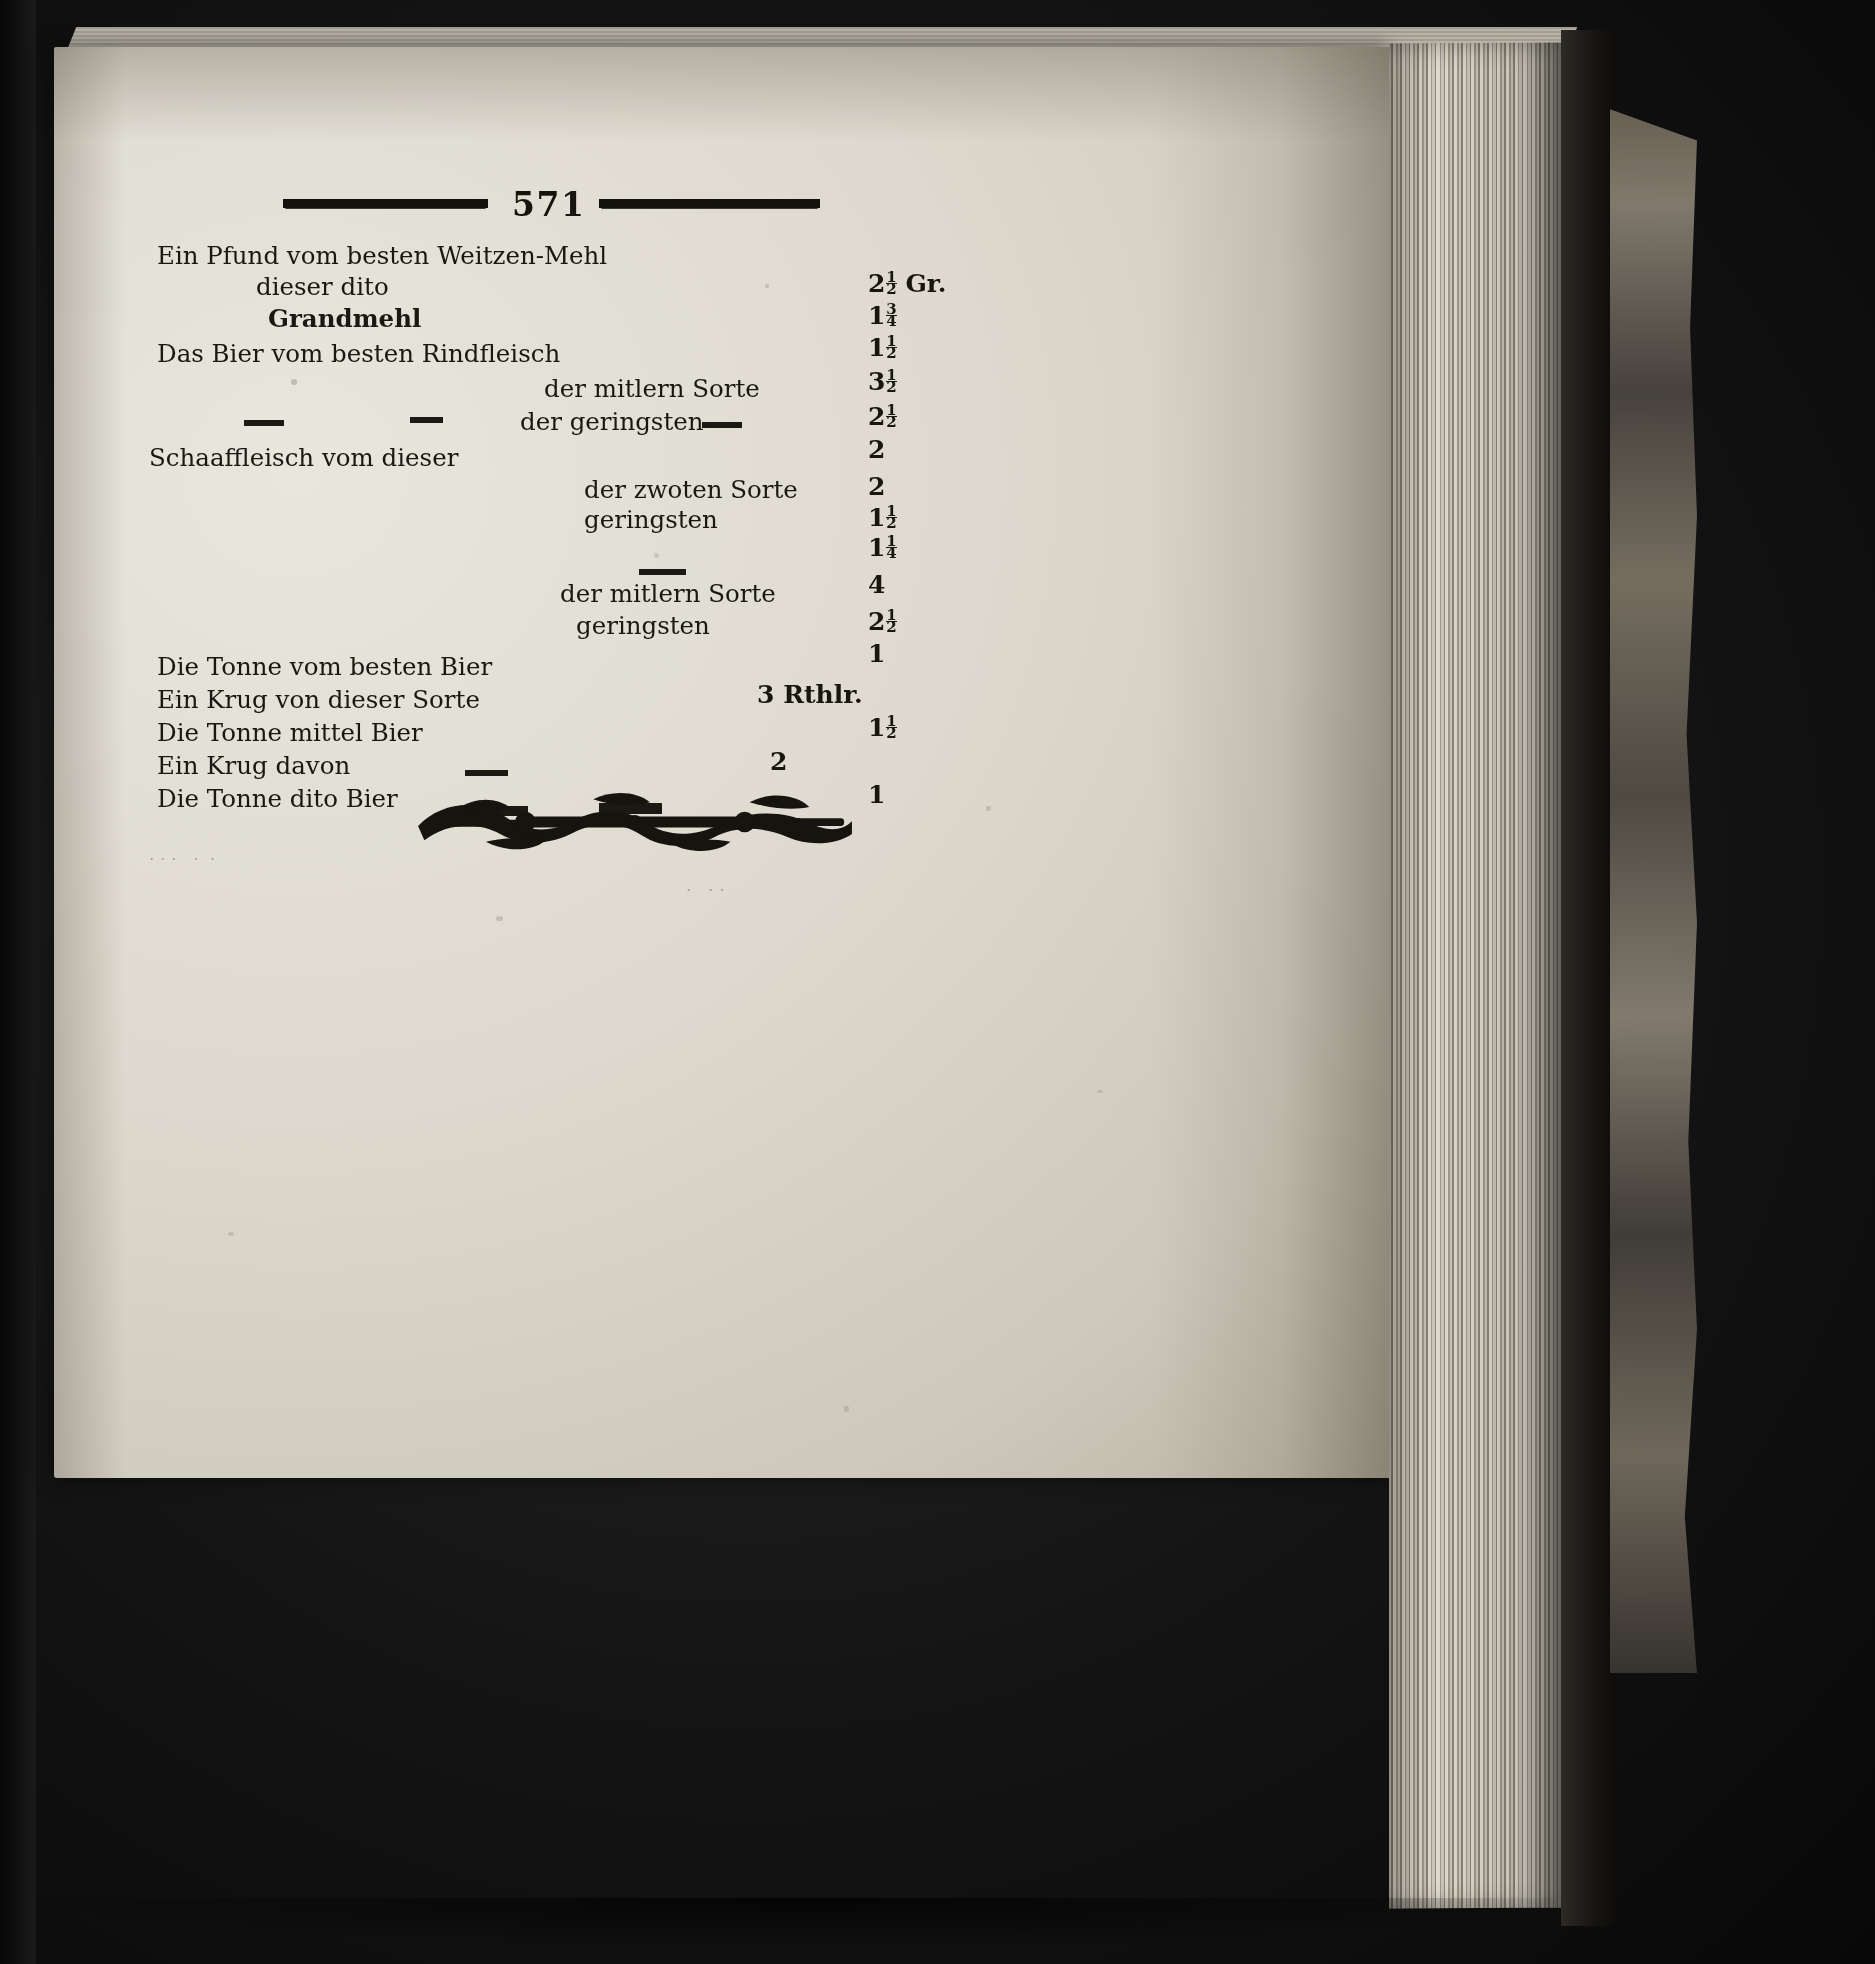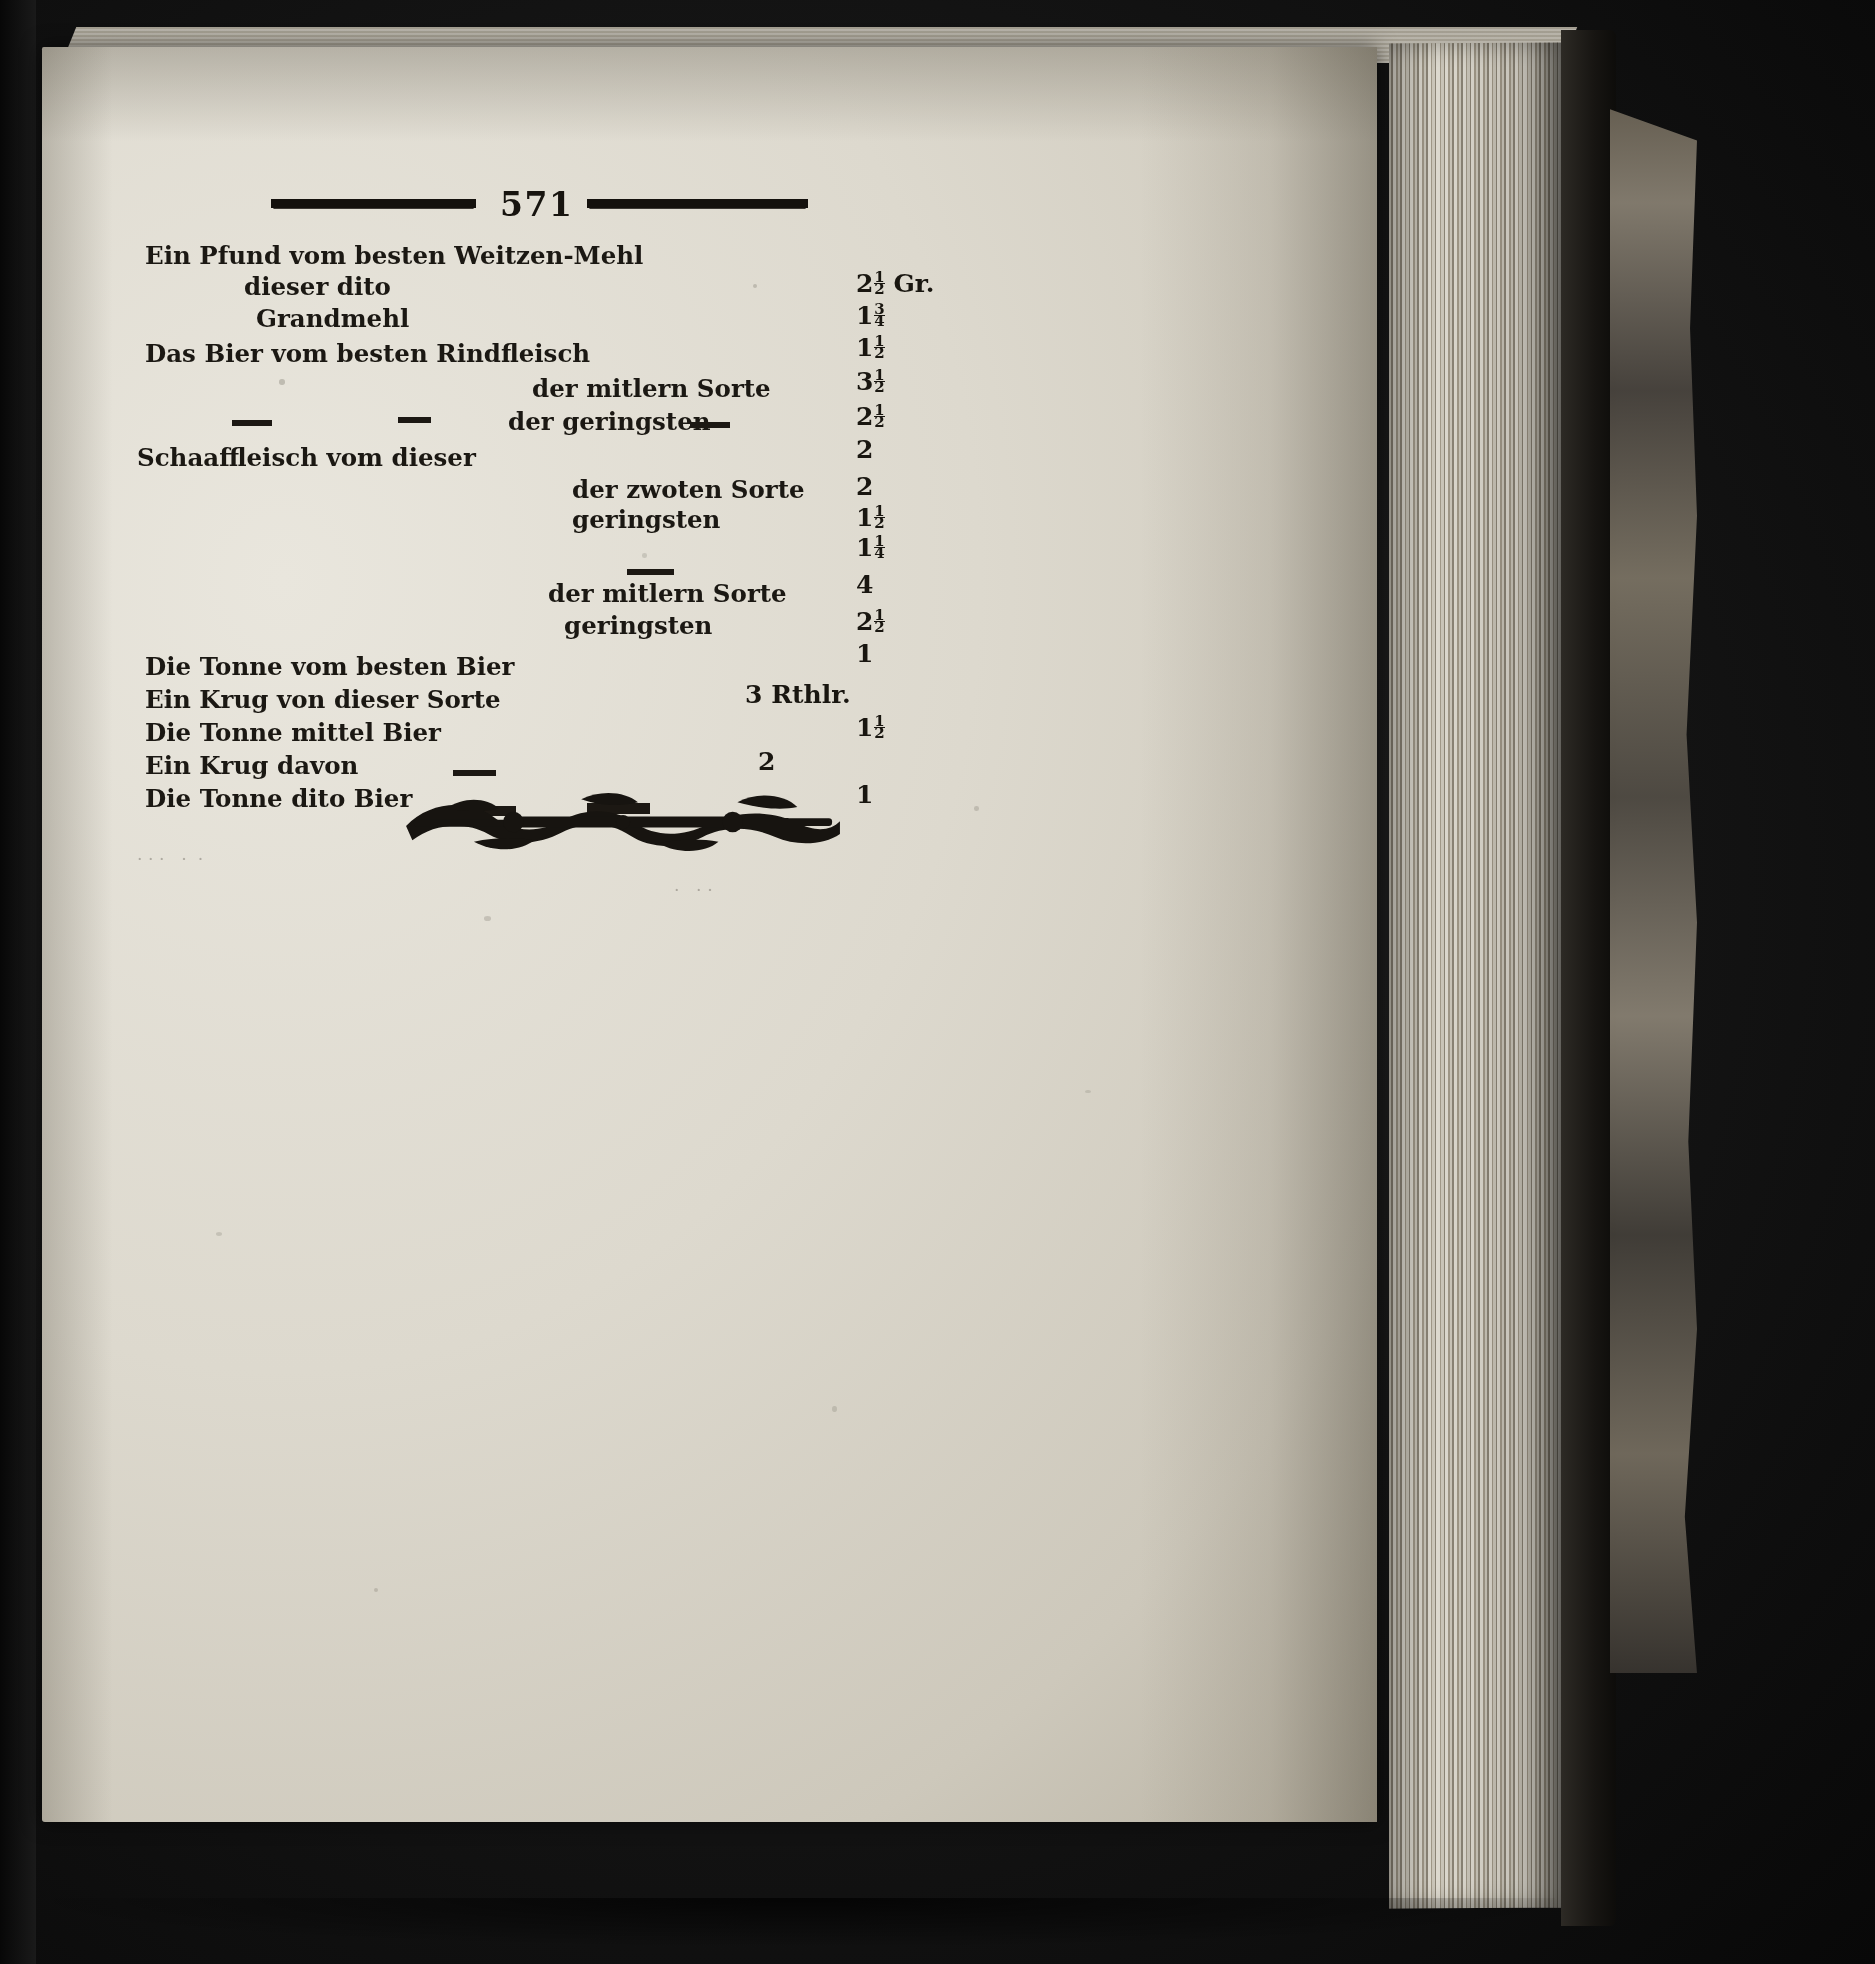--- a/index.html
+++ b/index.html
@@ -35,24 +35,24 @@
     position: absolute;
     left: 22px;
     top: 14.2px;
     width: 1691px;
     height: 1928px;
   }
 
   
   #page {
     position: absolute;
-    left: 20px;
+    left: 32px;
     top: 33px;
     width: 1335px;
-    height: 1775px;
+    height: 1431px;
     background:
       radial-gradient(ellipse at 18% 30%, #e9e6dd 0%, #ddd9ce 45%, #cdc8bb 80%, #b9b3a4 100%);
     box-shadow: 0 0 20.5px rgba(0,0,0,0.55);
     border-radius: 2.4px 0 0 3.2px;
     overflow: hidden;
   }
 
   
   .speckle {
     position: absolute;
@@ -118,21 +118,21 @@
     font-weight: bold;
     color: #17140f;
     letter-spacing: 1.6px;
   }
 
   
   .ln {
     position: absolute;
     white-space: pre;
     font-family: "DejaVu Serif", serif;
-    font-weight: bold;
+    font-weight: normal;
     color: #1b1813;
     font-size: 24.5px;
     line-height: 27px;
   }
   .ln.plain { font-weight: bold; font-family: "DejaVu Serif", serif; }
 
   .price {
     position: absolute;
     font-family: "DejaVu Serif", serif;
     font-weight: bold;

